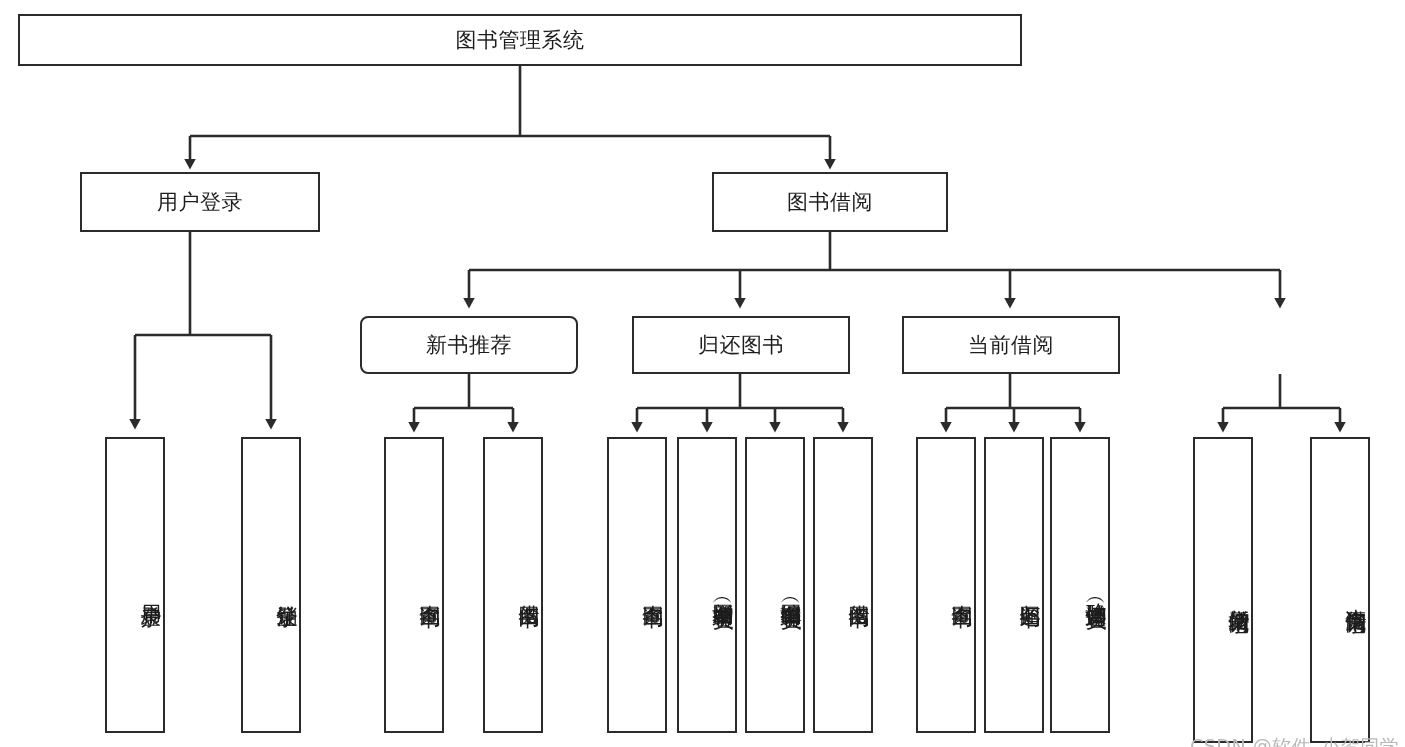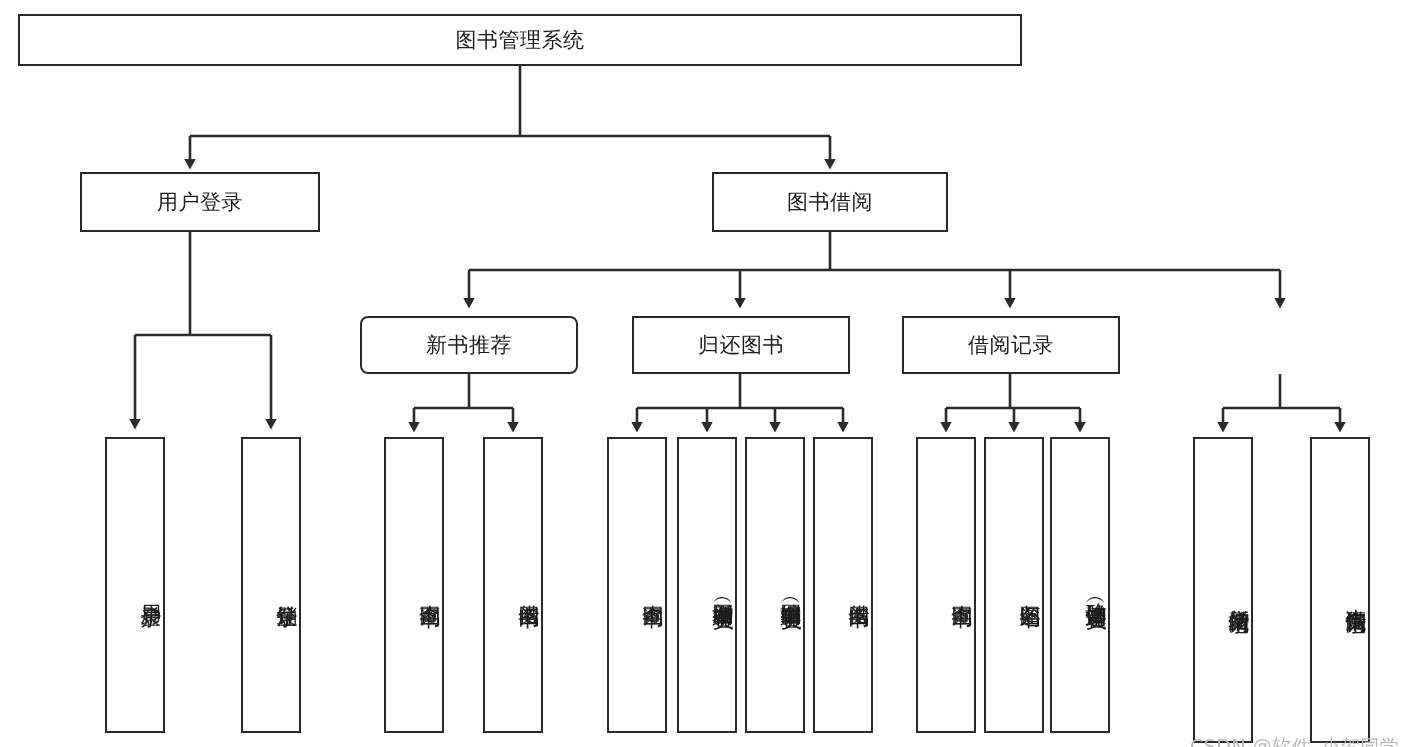--- a/index.html
+++ b/index.html
@@ -131,21 +131,21 @@
     <span>图书借阅</span>
   </div>
 
   <div class="node horiz" style="left:360px; top:316px; width:218px; height:58px;border-radius:8px;">
     <span>新书推荐</span>
   </div>
   <div class="node horiz" style="left:632px; top:316px; width:218px; height:58px;">
     <span>归还图书</span>
   </div>
   <div class="node horiz" style="left:902px; top:316px; width:218px; height:58px;">
-    <span>借阅记录</span>
+    <span>当前借阅</span>
   </div>
 
   <div class="node vert" style="left:105px; top:437px; width:60px; height:296px;">
     <span class="vtxt">用户登录</span>
   </div>
   <div class="node vert" style="left:241px; top:437px; width:60px; height:296px;">
     <span class="vtxt">注销登录</span>
   </div>
 
   <div class="node vert" style="left:384px; top:437px; width:60px; height:296px;">

